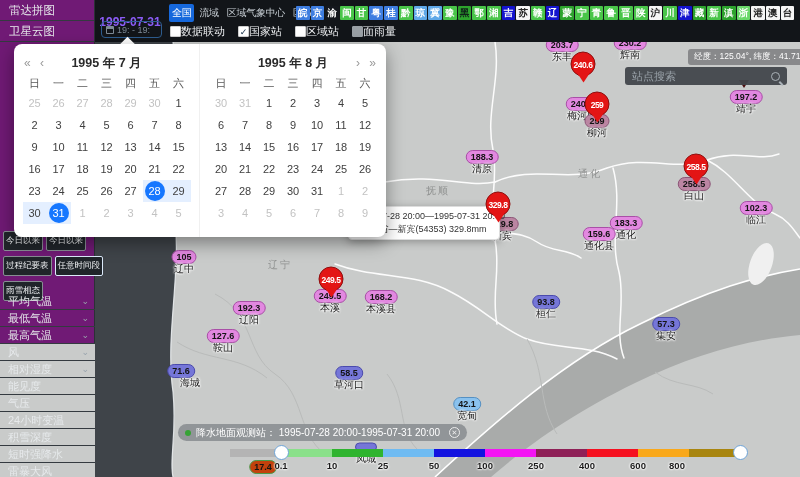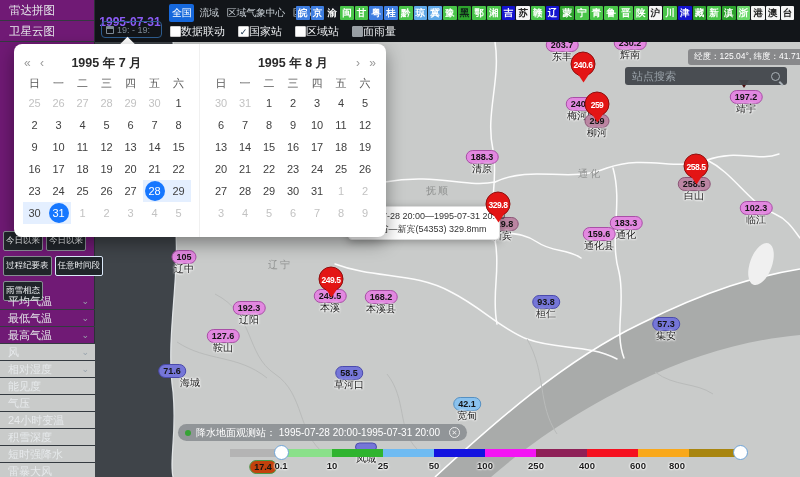--- a/index.html
+++ b/index.html
@@ -155,21 +155,21 @@
       <div class="badge c-pink" style="left: 330px; top: 296px;">249.5</div>
       <div class="st-label" style="left: 330px; top: 301px;">本溪</div>
       <div class="badge c-pink" style="left: 381px; top: 297px;">168.2</div>
       <div class="st-label" style="left: 381px; top: 302px;">本溪县</div>
       <div class="badge c-blue" style="left: 546px; top: 302px;">93.8</div>
       <div class="st-label" style="left: 546px; top: 307px;">桓仁</div>
       <div class="badge c-pink" style="left: 249px; top: 308px;">192.3</div>
       <div class="st-label" style="left: 249px; top: 313px;">辽阳</div>
       <div class="badge c-pink" style="left: 223px; top: 336px;">127.6</div>
       <div class="st-label" style="left: 223px; top: 341px;">鞍山</div>
-      <div class="badge c-blue" style="left: 172px; top: 371px;">71.6</div>
+      <div class="badge c-blue" style="left: 181px; top: 371px;">71.6</div>
       <div class="st-label" style="left: 190px; top: 376px;">海城</div>
       <div class="badge c-blue" style="left: 349px; top: 373px;">58.5</div>
       <div class="st-label" style="left: 349px; top: 378px;">草河口</div>
       <div class="badge c-lightblue" style="left: 467px; top: 404px;">42.1</div>
       <div class="st-label" style="left: 467px; top: 409px;">宽甸</div>
       <div class="badge c-blue" style="left: 666px; top: 324px;">57.3</div>
       <div class="st-label" style="left: 666px; top: 329px;">集安</div>
       <div class="badge c-green" style="left: 263px; top: 467px;">17.4</div>
       <div class="badge c-blue empty" style="left: 366px; top: 447px;"></div>
       <div class="st-label" style="left: 366px; top: 452px;">凤城</div>

